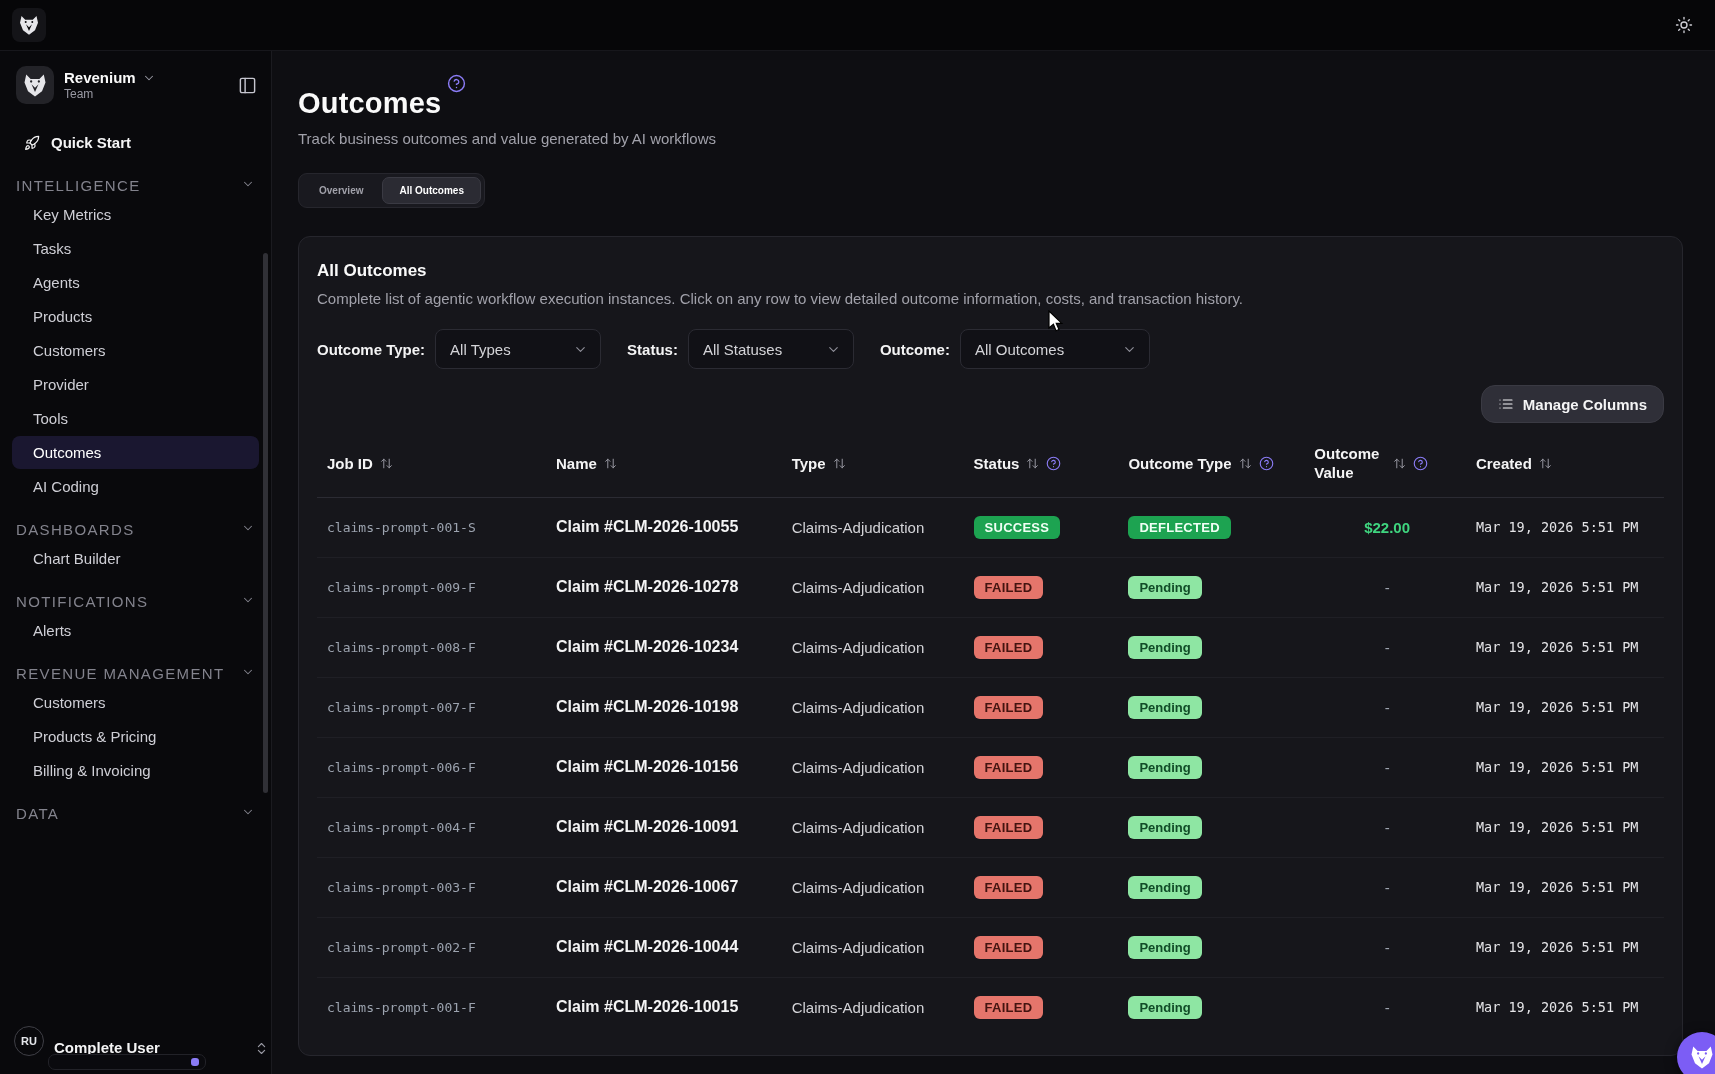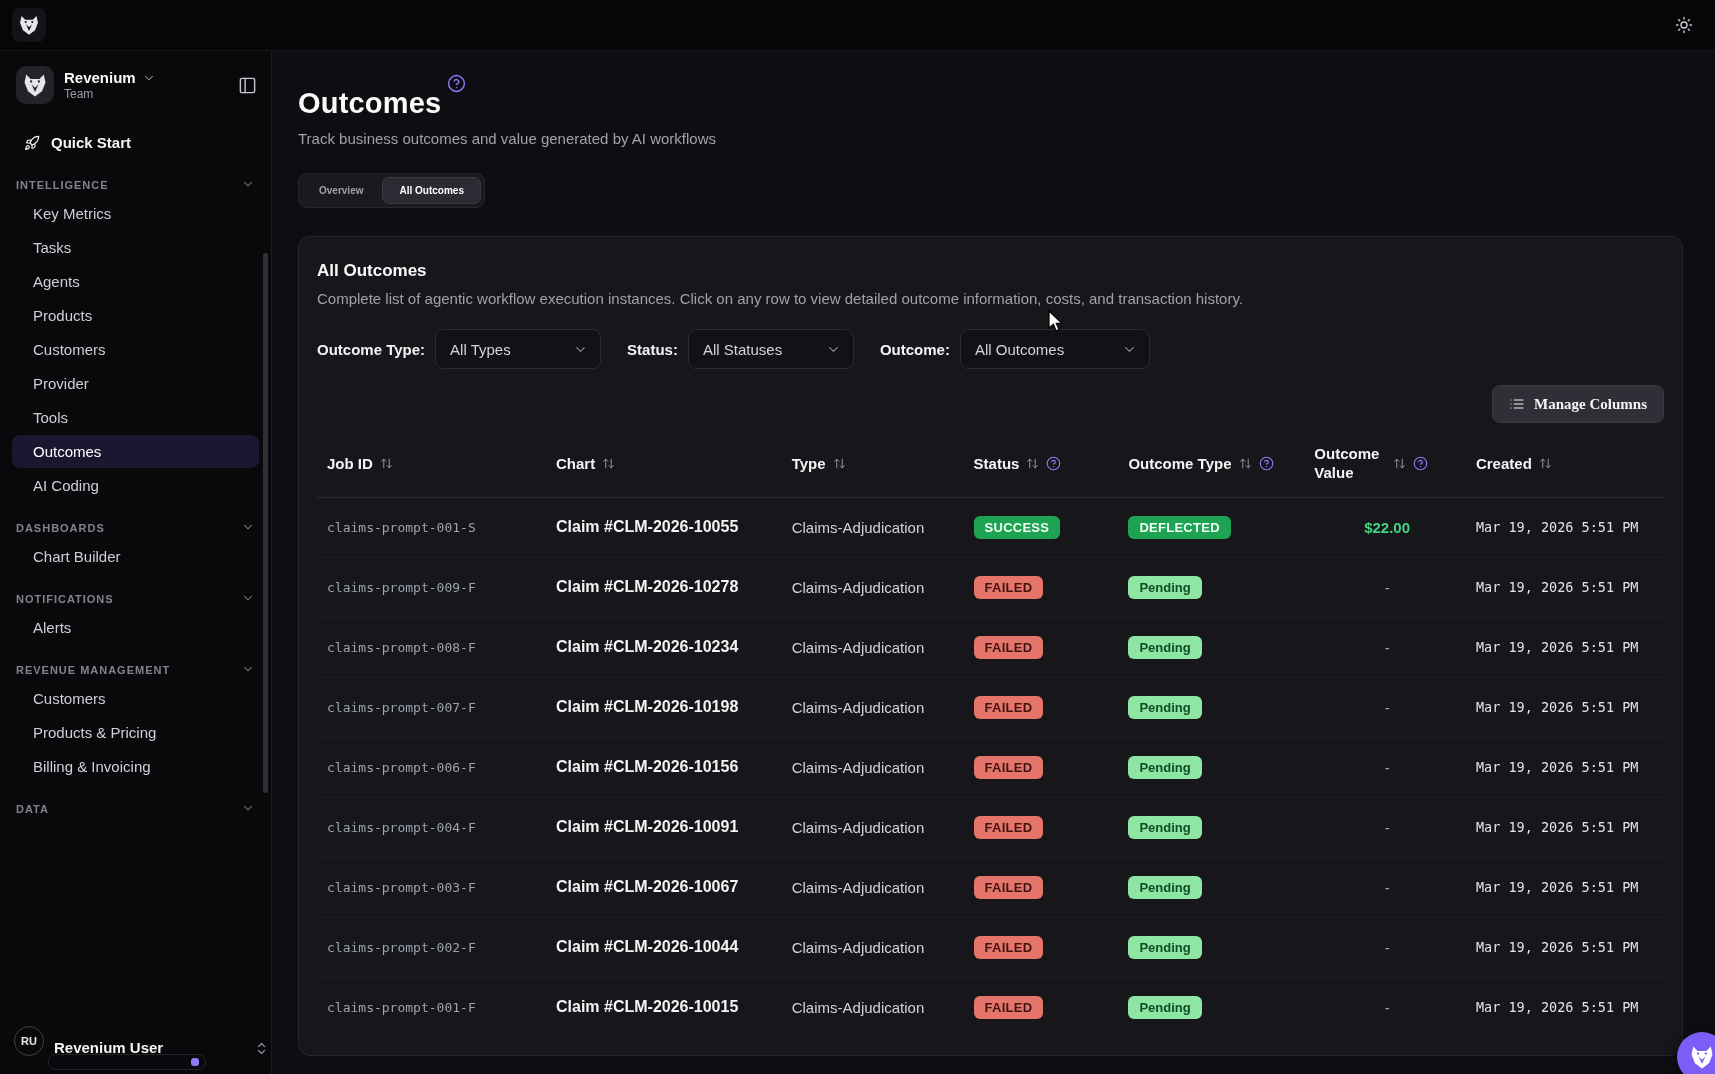--- a/index.html
+++ b/index.html
@@ -22,21 +22,21 @@
   .team-logo{width:38px;height:38px;border-radius:10px;background:#232328;display:flex;
     align-items:center;justify-content:center;flex:0 0 auto}
   .team-logo svg{width:28px;height:28px}
   .team-text{flex:1;min-width:0}
   .team-name-line{display:flex;align-items:center;gap:6px;font-weight:700;font-size:15px;color:#fafafa}
   .team-sub{font-size:12px;color:#9a9aa4;margin-top:1px}
   .panel-btn{color:#c6c6cf;cursor:pointer;display:flex}
   .quick-start{display:flex;align-items:center;gap:11px;margin:16px 12px 0;padding:8px 12px;
     border-radius:8px;font-weight:700;color:#f4f4f5;cursor:pointer}
   .side-section{display:flex;align-items:center;justify-content:space-between;margin:18px 16px 4px;
-    color:#83838d;font-size:11px;font-weight:700;letter-spacing:.09em;cursor:pointer}
+    color:#83838d;font-size:15px;font-weight:400;letter-spacing:.09em;cursor:pointer}
   .side-item{display:flex;align-items:center;gap:11px;padding:8px 10px;margin:1px 12px;
     border-radius:8px;color:#cfcfd6;font-size:15px;cursor:pointer}
   .side-item .ic-wrap{color:#9f9fab;display:inline-flex}
   .side-item.active{background:rgba(126,108,255,.15);color:#ffffff}
   .side-item.active .ic-wrap{color:#e9e9f2}
   .side-thumb{position:absolute;right:3px;top:202px;width:5px;height:540px;border-radius:3px;
     background:#45454d;opacity:.65;cursor:grab}
   .user-row{position:absolute;left:14px;right:2px;bottom:18px;display:flex;align-items:flex-end;gap:10px}
   .avatar{width:30px;height:30px;border-radius:50%;border:1px solid #3f3f46;color:#e5e7eb;
     font-size:11px;font-weight:700;display:flex;align-items:center;justify-content:center;flex:0 0 auto}
@@ -67,22 +67,22 @@
   .filters{display:flex;align-items:center;gap:26px;margin-top:22px}
   .filter-group{display:flex;align-items:center;gap:10px}
   .filter-label{font-weight:700;color:#f4f4f5;font-size:15px}
   .select{display:flex;align-items:center;justify-content:space-between;gap:10px;height:40px;
     background:#111116;border:1px solid #2b2b33;border-radius:8px;padding:0 12px 0 14px;
     color:#d4d4d8;font-size:15px;cursor:pointer}
   .select.w1{width:166px}.select.w2{width:166px}.select.w3{width:190px}
   .select-chev{color:#8f8f99;display:flex}
   .manage-row{display:flex;justify-content:flex-end;margin-top:16px}
   .manage-btn{display:flex;align-items:center;gap:9px;height:38px;padding:0 16px;background:#2f2f38;
-    border:1px solid #3a3a43;border-radius:8px;color:#f4f4f5;font-size:15px;font-weight:600;
-    font-family:Liberation Serif, serif;cursor:pointer}
+    border:1px solid #3a3a43;border-radius:14px;color:#f4f4f5;font-size:15px;font-weight:600;
+    font-family:Liberation Sans, sans-serif;cursor:pointer}
 
   
   .table-wrap{margin-top:12px}
   table{width:100%;border-collapse:collapse;table-layout:fixed}
   col.c1{width:17%}col.c2{width:17.5%}col.c3{width:13.5%}col.c4{width:11.5%}
   col.c5{width:13.8%}col.c6{width:12%}col.c7{width:14.7%}
   thead th{border-bottom:1px solid #2b2b33;padding:10px 6px 14px 10px;text-align:left;
     vertical-align:middle;cursor:pointer}
   .th-inner{display:flex;align-items:center;gap:7px;color:#f4f4f5;font-size:15px;font-weight:700}
   .th-label.wrap{max-width:72px;line-height:1.25}
@@ -366,21 +366,21 @@
           <span class="sec-chev"><svg viewBox="0 0 24 24" fill="none" stroke="currentColor" stroke-width="1.8" stroke-linecap="round" stroke-linejoin="round">
               <path d="m6 9 6 6 6-6"></path>
             </svg></span>
         </div>
       </div>
 
     <div class="side-thumb"></div>
 
     <div class="user-row">
       <div class="avatar">RU</div>
-      <div class="user-name">Revenium User</div>
+      <div class="user-name">Complete User</div>
       <span class="stepper" data-icon="chevrons-up-down">
           <svg viewBox="0 0 24 24" fill="none" stroke="currentColor" stroke-width="1.8" stroke-linecap="round" stroke-linejoin="round">
             <path d="m7 15 5 5 5-5"></path>
             <path d="m7 9 5-5 5 5"></path>
           </svg>
         </span>
     </div>
     <div class="user-partial">
         <span class="dot"></span>
       </div>
@@ -481,21 +481,21 @@
                         <path d="m21 16-4 4-4-4"></path>
                         <path d="M17 20V4"></path>
                         <path d="m3 8 4-4 4 4"></path>
                         <path d="M7 4v16"></path>
                       </svg>
                     </span>
                   </div>
                 </th>
                 <th>
                   <div class="th-inner">
-                    <span class="th-label">Chart</span>
+                    <span class="th-label">Name</span>
                     <span class="sort-ic">
                       <svg viewBox="0 0 24 24" fill="none" stroke="currentColor" stroke-width="1.8" stroke-linecap="round" stroke-linejoin="round">
                         <path d="m21 16-4 4-4-4"></path>
                         <path d="M17 20V4"></path>
                         <path d="m3 8 4-4 4 4"></path>
                         <path d="M7 4v16"></path>
                       </svg>
                     </span>
                   </div>
                 </th>

